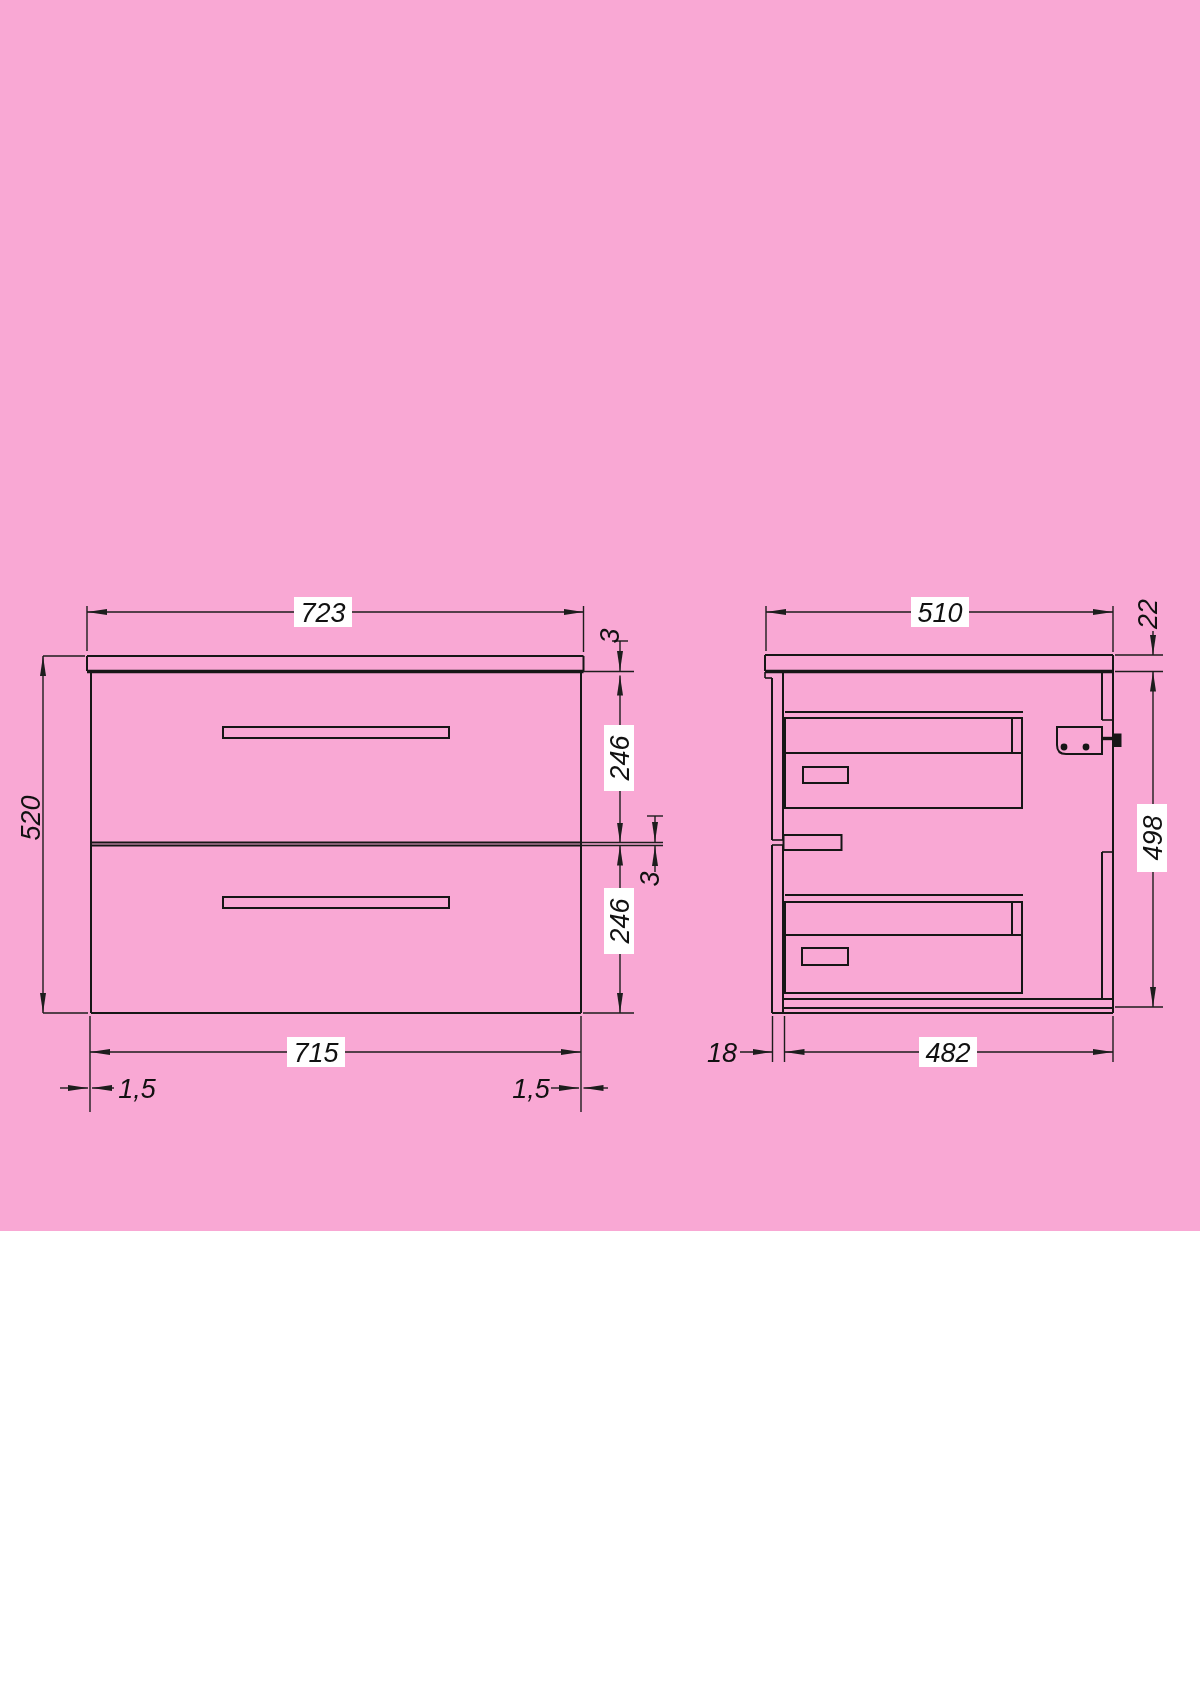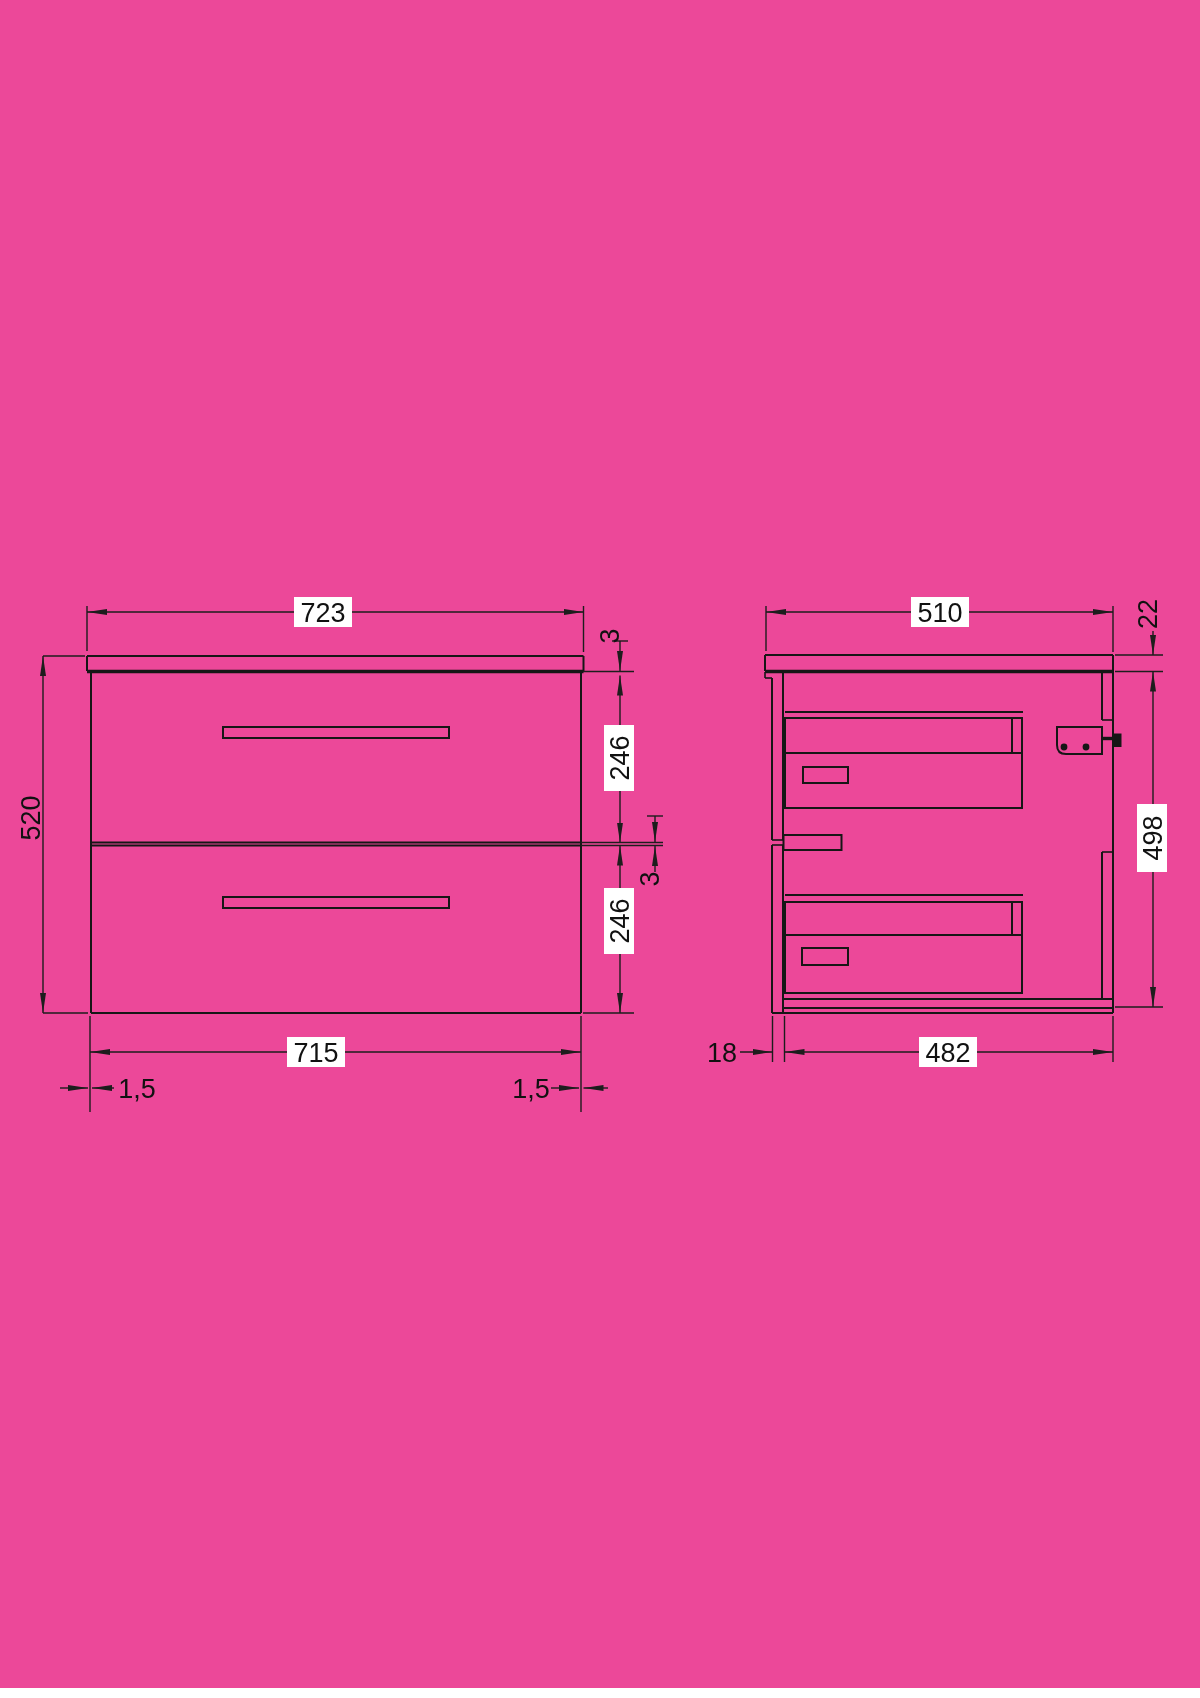--- a/index.html
+++ b/index.html
@@ -1,16 +1,16 @@
 <!DOCTYPE html>
 <html><head>
 <meta charset="utf-8">
 <style>
   html,body{margin:0;padding:0;background:#ffffff;}
-  .page{position:relative;width:1200px;height:1688px;background:#ec4899;overflow:hidden;}
+  .page{position:relative;width:1200px;height:1231px;background:#f9a8d4;overflow:hidden;font-style:italic;}
   svg{display:block;}
   .obj{stroke:#161616;stroke-width:2;fill:none;}
   .obj-thick{stroke:#161616;stroke-width:3.4;fill:none;}
   .obj-thin{stroke:#161616;stroke-width:1.6;fill:none;}
   .dim{stroke:#1d1d1d;stroke-width:1.4;fill:none;}
   .filldark{fill:#161616;stroke:none;}
   .dimtext{font-family:"Liberation Sans","DejaVu Sans",sans-serif;font-size:27px;fill:#111;}
   .bg{fill:#ffffff;stroke:none;}
 </style>
 </head>

